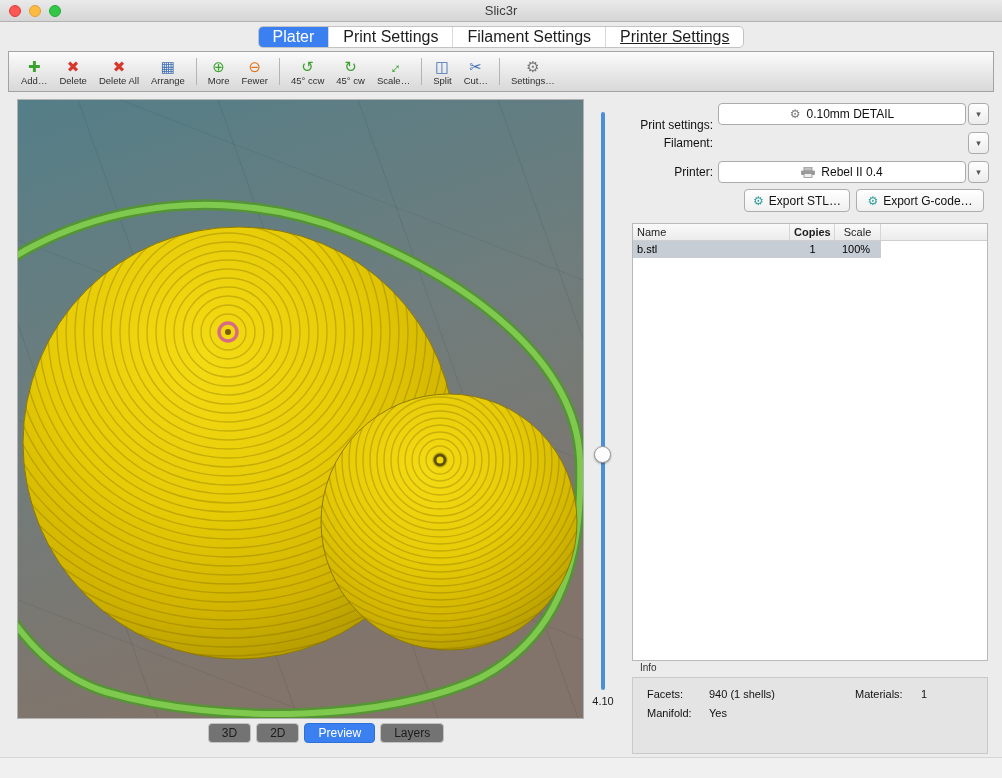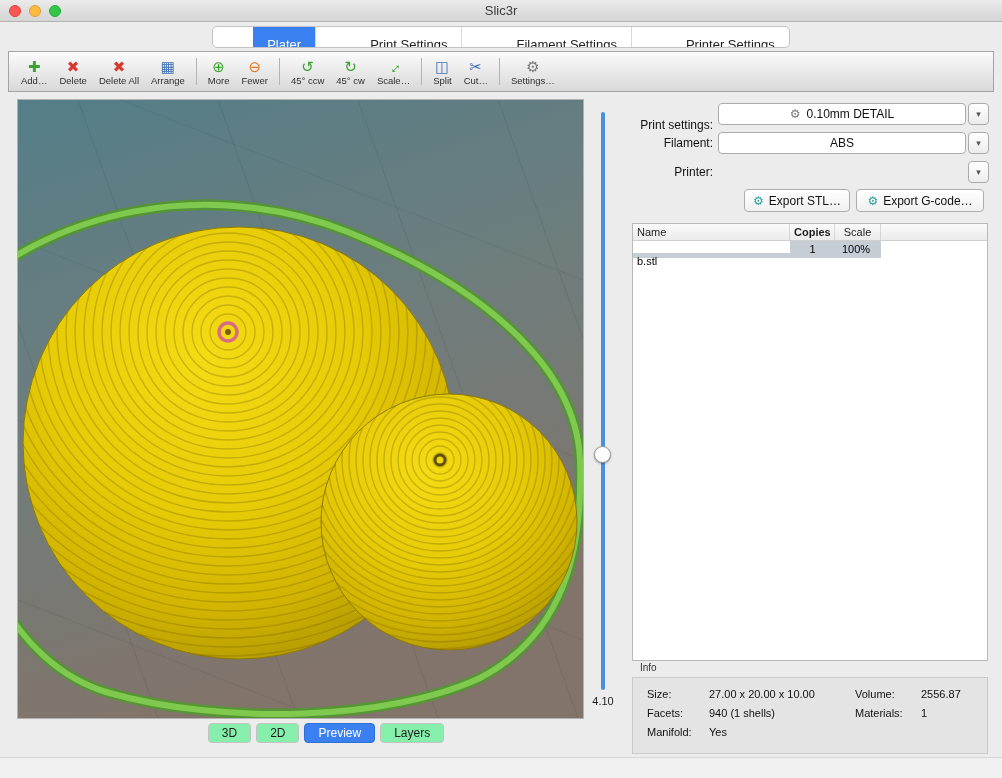--- a/index.html
+++ b/index.html
@@ -14,23 +14,23 @@
   .light { width:12px; height:12px; border-radius:50%; display:inline-block; }
   .light.red    { background:#fc5753; border:1px solid #df3e38; }
   .light.yellow { background:#fdbc40; border:1px solid #de9f34; }
   .light.green  { background:#33c748; border:1px solid #27aa35; }
 
   
   .tabbar { position:absolute; top:23px; left:0; right:0; height:27px;
             display:flex; justify-content:center; align-items:center; }
   .tabgroup { display:flex; background:#fff; border:1px solid #c3c3c3; border-radius:5px;
               overflow:hidden; height:22px; }
-  .tab { font-size:13px; line-height:20px; padding:8px 14px; color:#1d1d1d;
-         border-right:1px solid #d9d9d9; white-space:nowrap;margin-left:40px; }
-  .tab:last-child { border-right:none; }
+  .tab { font-size:16px; line-height:20px; padding:0 14px; color:#1d1d1d;
+         border-right:1px solid #d9d9d9; white-space:nowrap; }
+  .tab:last-child { border-right:none;text-decoration:underline; }
   .tab.active { background:#3b80f0; color:#fff; }
 
   
   .toolbar { position:absolute; top:51px; left:8px; right:8px; height:41px;
              background:linear-gradient(#fbfbfb,#d8d8d8); border:1px solid #a3a3a3;
              display:flex; align-items:stretch; padding:2px 6px; }
   .titem { display:flex; flex-direction:column; align-items:center; justify-content:center;
            padding:0 6px; gap:0; }
   .ticon { font-size:15px; line-height:17px; height:17px; }
   .tlabel { font-size:9.5px; color:#2e2e2e; white-space:nowrap; }
@@ -53,21 +53,21 @@
                   background:#4a90d9; border-radius:2px; }
   .slider-thumb { position:absolute; left:594px; top:446px; width:17px; height:17px;
                   border-radius:50%; background:#fdfdfd; border:1px solid #979797;
                   box-shadow:0 1px 2px rgba(0,0,0,.35); }
   .slider-value { position:absolute; left:586px; top:695px; width:34px; text-align:center;
                   font-size:11px; color:#1c1c1c; }
 
   
   .viewbtns { position:absolute; left:18px; top:723px; width:616px;
               display:flex; justify-content:center; gap:5px; }
-  .vbtn { height:20px; line-height:18px; padding:0 13px; font-size:12px; background:#86efac;
+  .vbtn { height:20px; line-height:18px; padding:0 13px; font-size:12px; background:#737373;
           border:1px solid #c3c3c3; border-radius:4px; color:#1d1d1d; }
   .vbtn.active { background:#3b80f0; border-color:#2f6fd8; color:#fff; }
 
   
   .field-label { position:absolute; left:615px; width:98px; text-align:right;
                  font-size:12px; color:#111; line-height:22px; }
   .combo { position:absolute; left:718px; width:248px; height:22px; background:#fff;
            border:1px solid #ababab; border-radius:4px; display:flex; align-items:center;
            justify-content:center; gap:6px; font-size:12px; color:#111; }
   .combo-btn { position:absolute; left:968px; width:21px; height:22px;
@@ -86,21 +86,21 @@
               background:#fff; border:1px solid #b9b9b9; font-size:11px; }
   .thead { display:flex; height:17px; background:linear-gradient(#fafafa,#ebebeb);
            border-bottom:1px solid #cfcfcf; color:#1d1d1d; }
   .th { line-height:16px; padding:0 4px; border-right:1px solid #d6d6d6; }
   .th.c-name   { width:157px; }
   .th.c-copies { width:45px; text-align:center;font-weight:bold; }
   .th.c-scale  { width:46px; text-align:center; }
   .th.c-fill   { flex:1; border-right:none; }
   .trow { display:flex; height:17px; }
   .cell { line-height:17px; padding:0 4px; }
-  .cell.c-name   { width:157px;margin-top:12px; }
+  .cell.c-name   { width:157px; }
   .cell.c-copies { width:45px; text-align:center; }
   .cell.c-scale  { width:46px; padding-left:7px; }
   .sel { background:#c6cdd5; }
 
   
   .info-label { position:absolute; left:640px; top:662px; font-size:10px; color:#333; }
   .info-box { position:absolute; left:632px; top:677px; width:356px; height:77px;
               background:#e4e4e4; border:1px solid #c9c9c9; font-size:11px; color:#111;
               padding:7px 0 0 0; }
   .irow { display:flex; padding:0 14px; height:19px; line-height:19px; }
@@ -322,28 +322,33 @@
   <div class="field-label" style="top:114px;">Print settings:</div>
   <div class="combo" style="top:103px;">
     <span class="gear-sm c-gray">⚙</span>
     <span>0.10mm DETAIL</span>
   </div>
   <div class="combo-btn" style="top:103px;">
     <span>▾</span>
   </div>
 
   <div class="field-label" style="top:132px;">Filament:</div>
-  <div class="combo" style="top:132px;">
-    <span>ABS</span>
-  </div>
   <div class="combo-btn" style="top:132px;">
     <span>▾</span>
   </div>
 
   <div class="field-label" style="top:161px;">Printer:</div>
+  <div class="combo" style="top:161px;">
+    <svg width="14" height="11" viewBox="0 0 14 11">
+      <rect x="3" y="0" width="8" height="4" fill="#c2c2c2" stroke="#8e8e8e" stroke-width="0.8"></rect>
+      <rect x="0" y="3.5" width="14" height="4.5" rx="1" fill="#9a9a9a"></rect>
+      <rect x="3" y="6.5" width="8" height="4" fill="#efefef" stroke="#8e8e8e" stroke-width="0.8"></rect>
+    </svg>
+    <span>Rebel II 0.4</span>
+  </div>
   <div class="combo-btn" style="top:161px;">
     <span>▾</span>
   </div>
 
   <div class="btn" id="btn-stl">
     <span class="gear-sm c-teal">⚙</span>
     <span>Export STL…</span>
   </div>
   <div class="btn" id="btn-gcode">
     <span class="gear-sm c-teal">⚙</span>
@@ -360,26 +365,20 @@
     <div class="trow">
       <div class="cell c-name sel">b.stl</div>
       <div class="cell c-copies sel">1</div>
       <div class="cell c-scale sel">100%</div>
     </div>
   </div>
 
   <div class="info-label">Info</div>
   <div class="info-box">
     <div class="irow">
-      <span class="ilab">Size:</span>
-      <span class="ival">27.00 x 20.00 x 10.00</span>
-      <span class="ilab2">Volume:</span>
-      <span class="ival2">2556.87</span>
-    </div>
-    <div class="irow">
       <span class="ilab">Facets:</span>
       <span class="ival">940 (1 shells)</span>
       <span class="ilab2">Materials:</span>
       <span class="ival2">1</span>
     </div>
     <div class="irow">
       <span class="ilab">Manifold:</span>
       <span class="ival">Yes</span>
     </div>
   </div>

